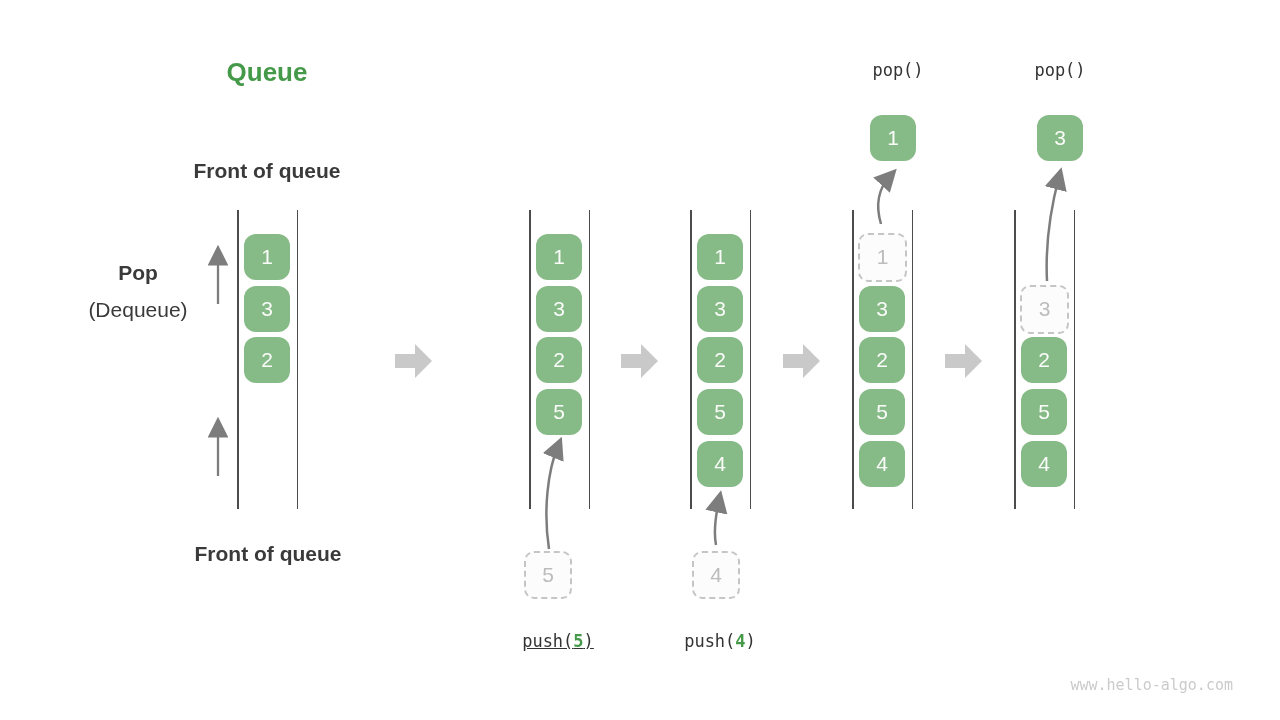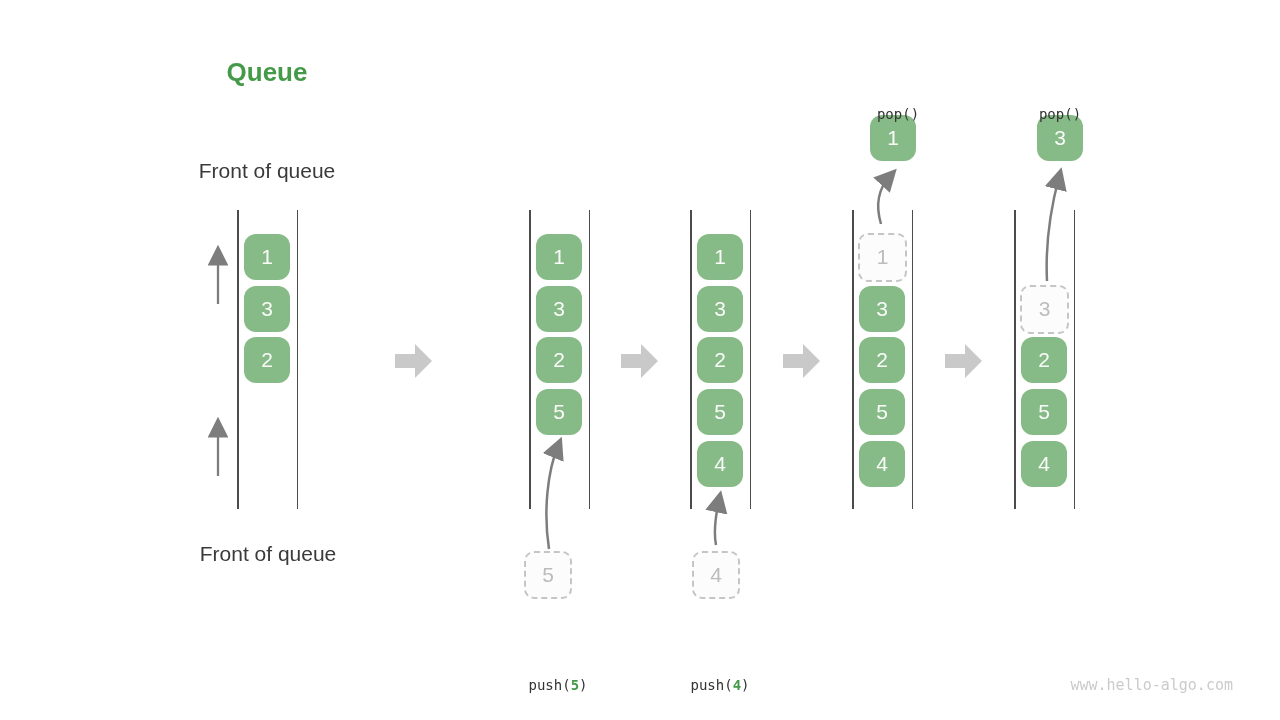--- a/index.html
+++ b/index.html
@@ -6,21 +6,21 @@
   .canvas {
     position:relative; width:1280px; height:716px; background:#ffffff;
     font-family:"Liberation Sans", sans-serif; overflow:hidden;
   }
   .abs { position:absolute; }
   .title {
     left:187px; top:57px; width:160px; text-align:center;
     font-size:26px; font-weight:bold; color:#459A49;
   }
   .big-label {
-    width:240px; text-align:center; font-size:21px; font-weight:normal; color:#3A3A3A;
+    width:240px; text-align:center; font-size:21px; font-weight:bold; color:#3A3A3A;
   }
   .front-label { left:147px; top:159px; }
   .rear-label  { left:148px; top:542px; }
   .side-op { width:170px; text-align:center; font-size:21px; color:#3A3A3A; line-height:37px; }
   .side-op .op-name { font-weight:bold; }
   .pop-side  { left:53px; top:254px; }
   .push-side { left:57px; top:426px; }
 
   .queue-col { position:absolute; top:210px; height:299px; }
   .qline { position:absolute; top:0; width:1.5px; height:299px; background:#4C4C4C; }
@@ -39,40 +39,44 @@
     background:#86BA86; color:#FAFCFA; display:flex; align-items:center; justify-content:center;
     font-size:21px; font-weight:500;
   }
   .ghost-box {
     position:absolute; width:48px; height:48px; box-sizing:border-box; border-radius:10px;
     background:#FCFCFC; border:2px dashed #C5C5C5; color:#BCBCBC;
     display:flex; align-items:center; justify-content:center; font-size:21px; font-weight:500;
   }
   .mono-label {
     position:absolute; width:180px; text-align:center;
-    font-family:"DejaVu Sans Mono", monospace; font-size:14px; color:#333333;margin-top:46px;
+    font-family:"DejaVu Sans Mono", monospace; font-size:17px; color:#333333;
   }
   .mono-label .green-arg { color:#459A49; font-weight:bold; }
   .block-arrow { position:absolute; }
   .overlay { position:absolute; left:0; top:0; pointer-events:none; }
   .watermark {
     right:47px; top:676px; font-family:"DejaVu Sans Mono", monospace;
     font-size:15px; color:#CBCBCB;
   }
 </style>
 </head>
 <body>
 
 <div class="canvas">
 
   <div class="abs title">Queue</div>
 
   <div class="abs big-label front-label">Front of queue</div>
   <div class="abs big-label rear-label">Front of queue</div>
 
+  <div class="abs side-op pop-side">
+    <div class="op-name">Pop</div>
+    <div>(Dequeue)</div>
+  </div>
   <div class="abs side-op push-side">
   </div>
 
   <svg class="overlay" width="1280" height="720">
     <defs>
       <marker id="ah" markerWidth="9" markerHeight="9" refX="5" refY="4.5" orient="auto">
         <path d="M0,0 L9,4.5 L0,9 z" fill="#7D7D7D"></path>
       </marker>
     </defs>
     <path d="M 218 304 L 218 254" stroke="#7D7D7D" stroke-width="2.3" fill="none" marker-end="url(#ah)"></path>
@@ -93,21 +97,21 @@
       </div>
       <div class="queue-col" style="left: 529px; width: 61px;">
         <div class="qline" style="left: 0px;"></div>
         <div class="qline" style="left: 59.5px;"></div>
         <div class="slot solid" style="top: 24px;">1</div>
         <div class="slot solid" style="top: 76px;">3</div>
         <div class="slot solid" style="top: 127px;">2</div>
         <div class="slot solid" style="top: 179px;">5</div>
       </div>
       <div class="ghost-box" style="left: 524px; top: 551px;">5</div>
-      <div class="mono-label" style="left: 468px; top: 631px;"><span>push(</span><span class="green-arg">5</span><span>)</span></div>
+      <div class="mono-label" style="left: 468px; top: 631px; text-decoration: underline;"><span>push(</span><span class="green-arg">5</span><span>)</span></div>
       <div class="queue-col" style="left: 690px; width: 61px;">
         <div class="qline" style="left: 0px;"></div>
         <div class="qline" style="left: 59.5px;"></div>
         <div class="slot solid" style="top: 24px;">1</div>
         <div class="slot solid" style="top: 76px;">3</div>
         <div class="slot solid" style="top: 127px;">2</div>
         <div class="slot solid" style="top: 179px;">5</div>
         <div class="slot solid" style="top: 231px;">4</div>
       </div>
       <div class="ghost-box" style="left: 692px; top: 551px;">4</div>

